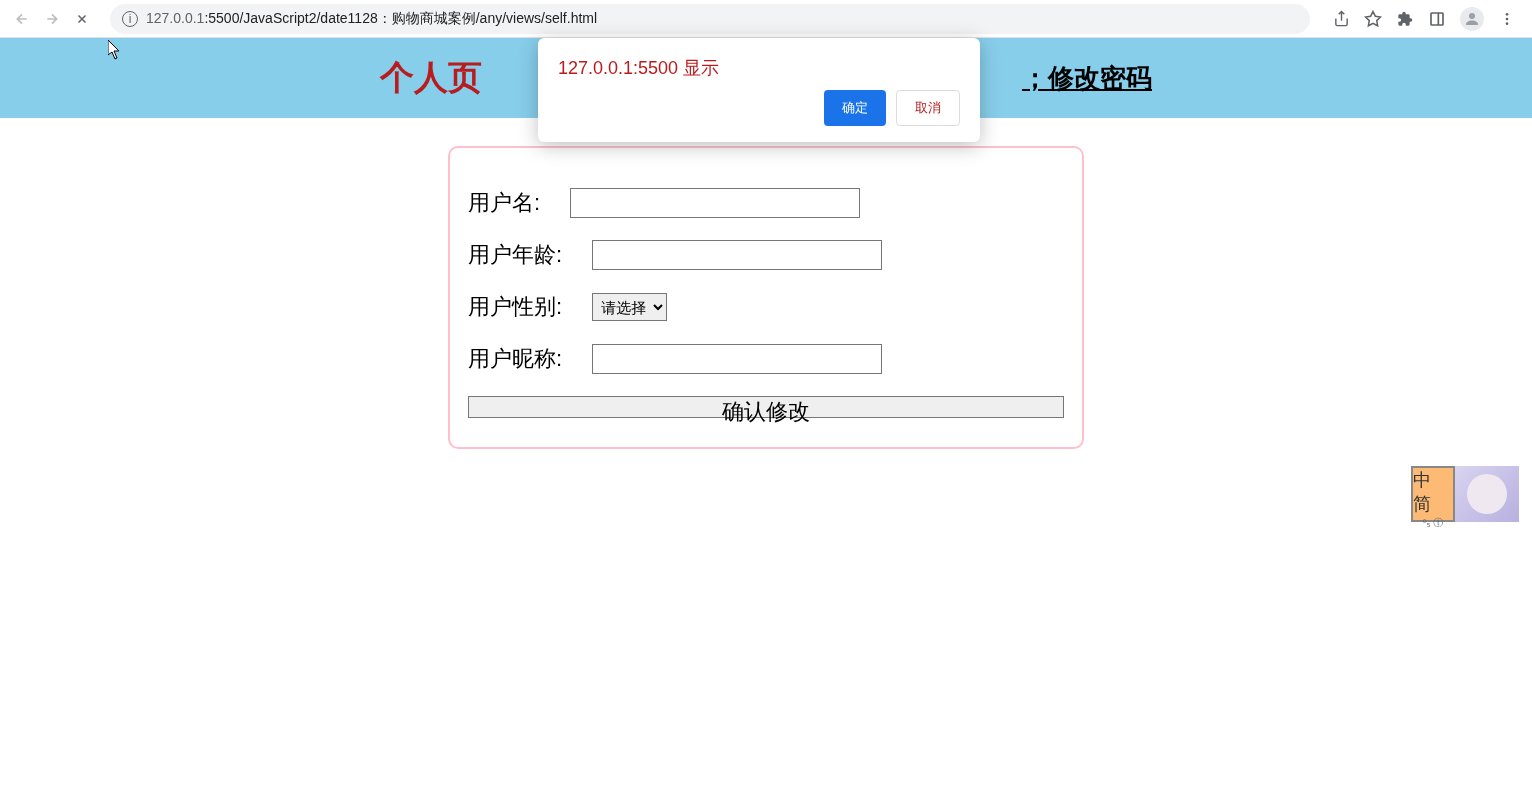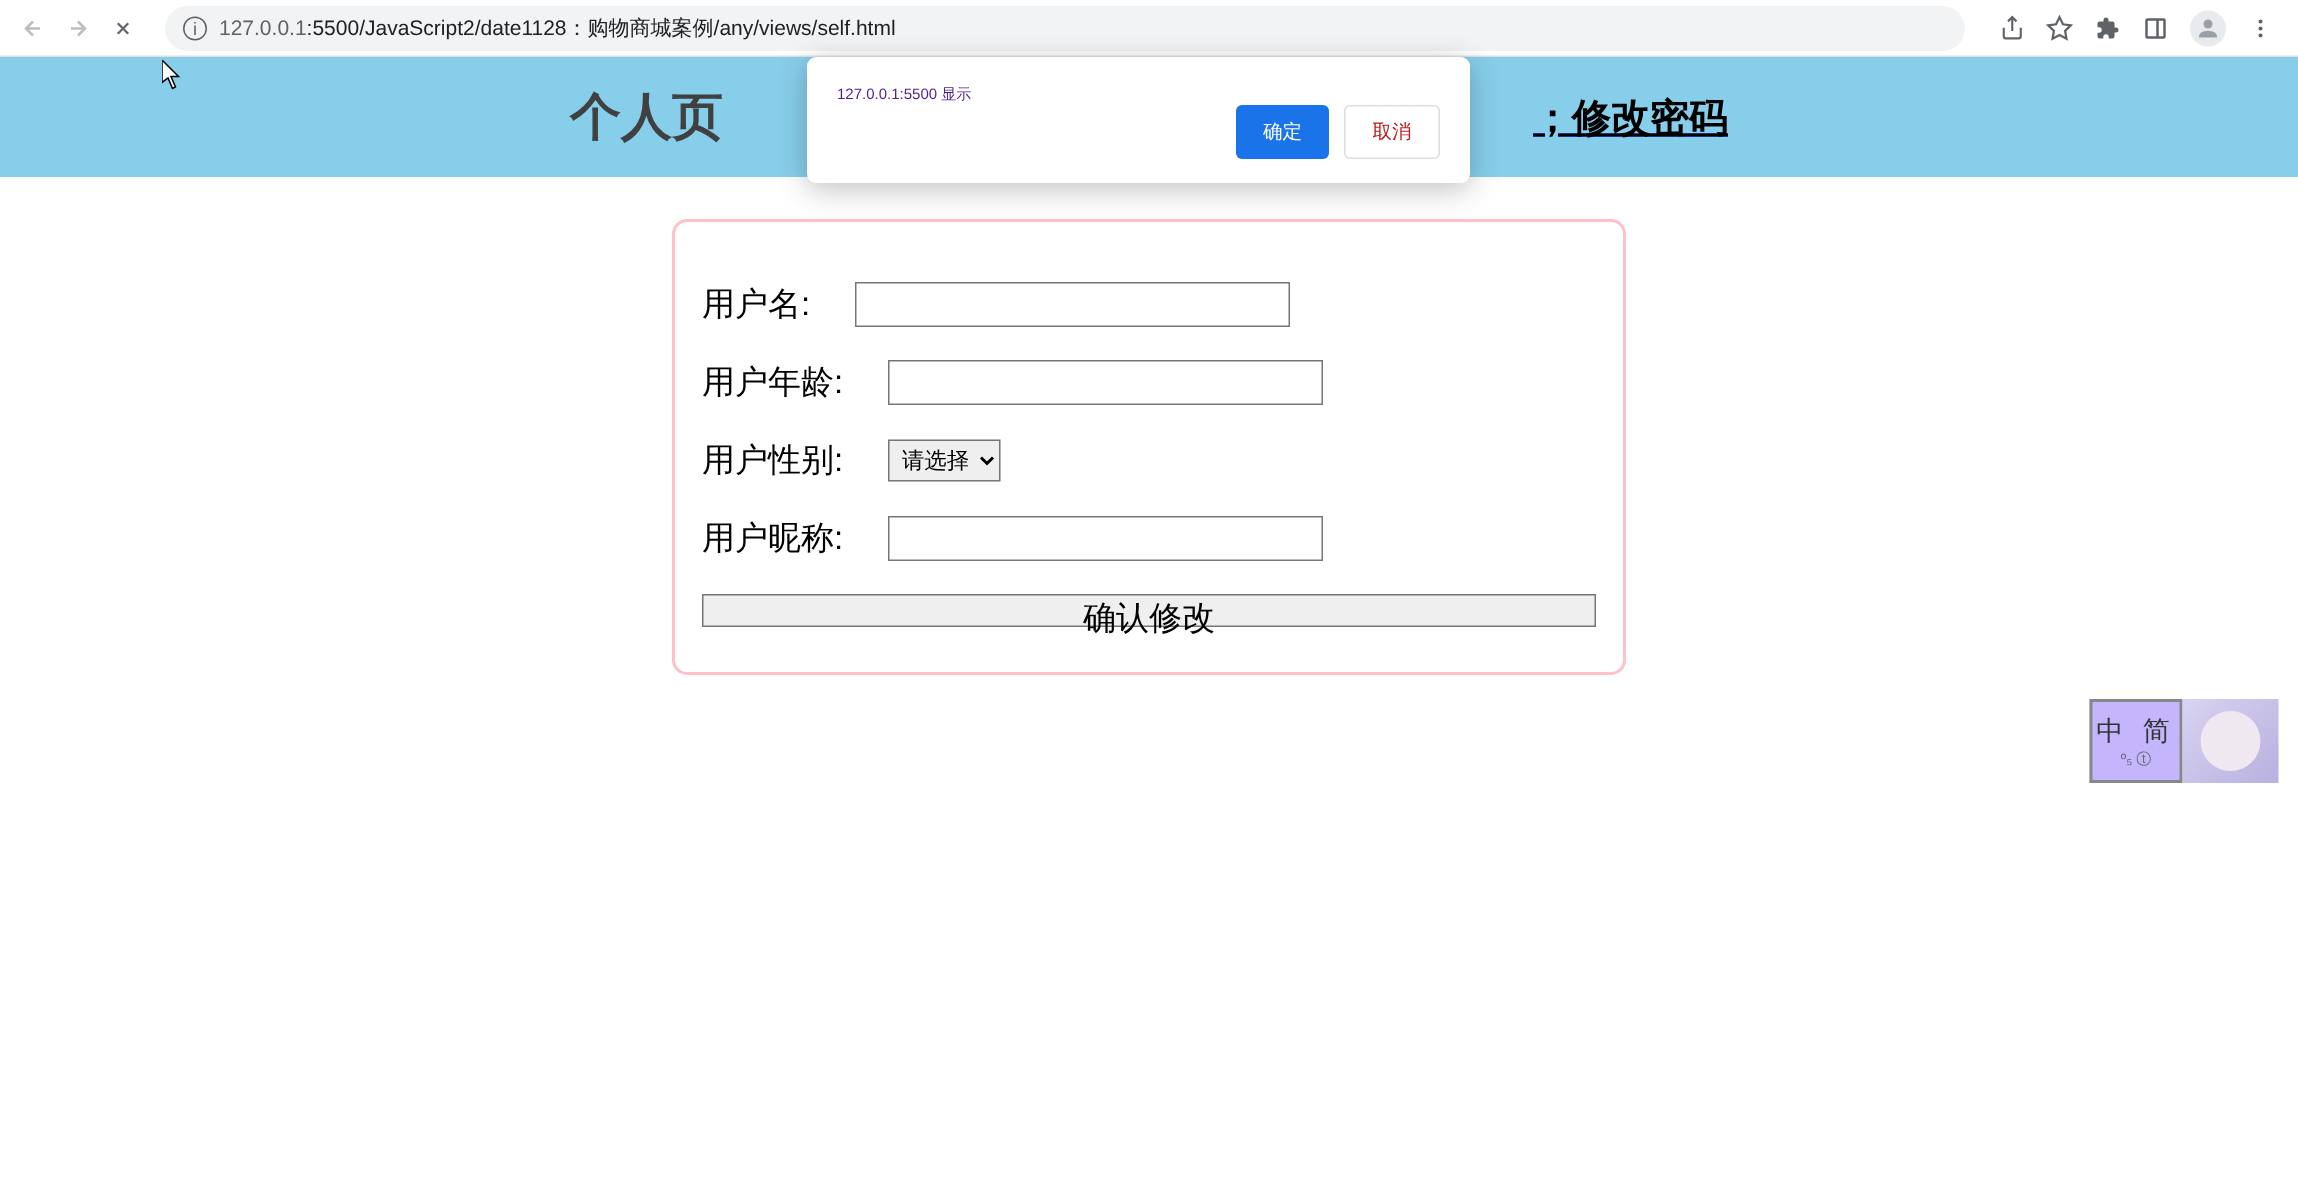--- a/index.html
+++ b/index.html
@@ -95,21 +95,21 @@
       height: 80px;
       background: #87ceeb;
       display: flex;
       align-items: center;
       padding: 0 380px 0 380px;
       position: relative;
     }
     .page-title {
       font-size: 34px;
       font-weight: bold;
-      color: #404040;
+      color: #b91c1c;
     }
     .header-links {
       position: absolute;
       right: 380px;
       font-size: 26px;
       font-weight: bold;
       color: #0000ee;
       text-decoration: underline;
     }
     .header-links a {
@@ -171,22 +171,23 @@
       top: 38px;
       left: 538px;
       width: 442px;
       background: #fff;
       border-radius: 6px;
       box-shadow: 0 4px 20px rgba(0,0,0,0.25);
       padding: 18px 20px 16px 20px;
       z-index: 100;
     }
     .alert-title {
-      font-size: 10px;
-      color: #4c1d95;
+      font-size: 18px;
+      color: #b91c1c;
+      margin-bottom: 10px;
     }
     .alert-message {
       font-size: 13px;
       color: #5f6368;
       margin-bottom: 20px;
     }
     .alert-buttons {
       display: flex;
       justify-content: flex-end;
       gap: 10px;
@@ -213,27 +214,26 @@
     
     .ime-widget {
       position: absolute;
       right: 13px;
       top: 466px;
       display: flex;
       align-items: stretch;
       height: 56px;
     }
     .ime-box {
-      width: 62px;
-      background: #c4b5fd;
+      width: 44px;
+      background: #fdba74;
       border: 2px solid #888;
       display: flex;
       flex-direction: column;
       align-items: center;
-      justify-content: center;
       position: relative;
     }
     .ime-text {
       font-size: 18px;
       letter-spacing: 4px;
       color: #333;
     }
     .ime-sub {
       font-size: 10px;
       color: #666;

